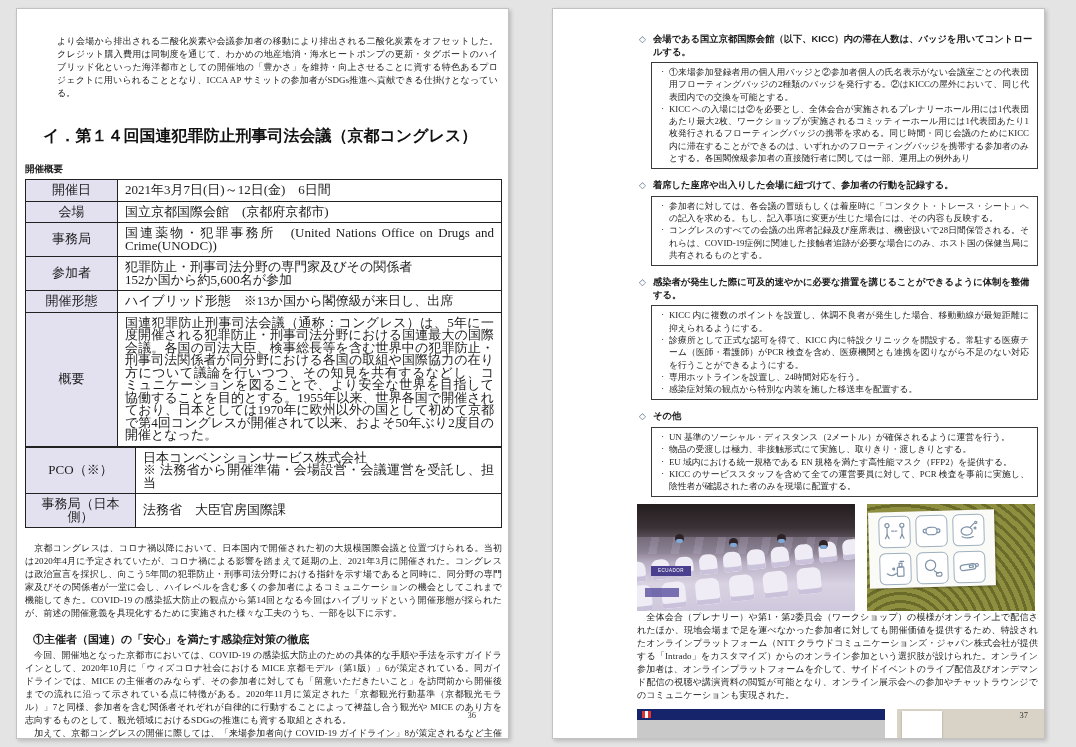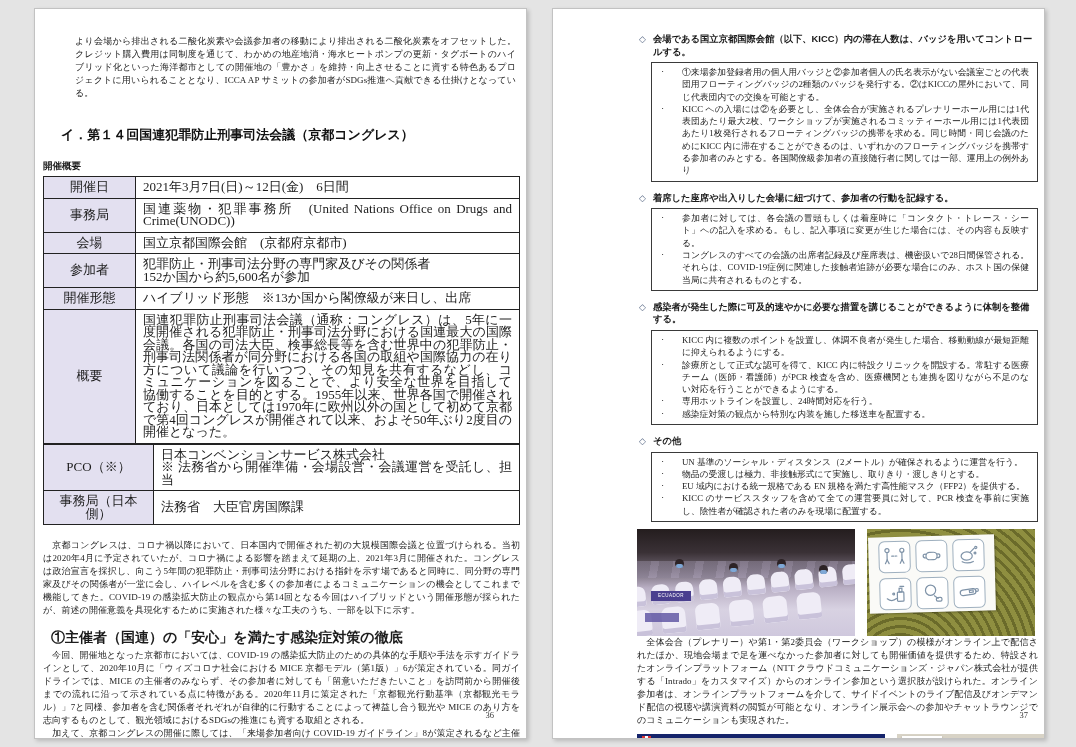--- a/index.html
+++ b/index.html
@@ -10,53 +10,53 @@
     color:#1c1c1c;
     position:relative;
     overflow:hidden;
   }
   .page {
     position:absolute; top:8px; width:493px; height:731px;
     background:#ffffff; border:1px solid #c2c2c2;
     box-shadow:2px 2px 4px rgba(0,0,0,0.18);
     overflow:hidden;
   }
-  .page-left  { left:34px;  padding:14px 6px 0 8px; }
+  .page-left  { left:16px;  padding:14px 6px 0 8px; }
   .page-right { left:552px; padding:14px 6px 0 84px; }
 
   .para {
     font-size:9px; line-height:13px; text-align:justify;
     white-space:pre-line; letter-spacing:0.1px;
   }
   .intro { margin:12px 4px 0 32px; }
 
   .sec-head {
     margin:26px 0 16px 18px;
     font-family:Liberation Mono, monospace;
-    font-weight:bold; font-size:13px; color:#111;
+    font-weight:bold; font-size:16px; color:#111;
   }
   .tbl-title {
     margin:16px 0 3px 0;
     font-family:"Liberation Sans","DejaVu Sans",sans-serif;
     font-weight:bold; font-size:9.5px;
   }
   table.info-tbl { border-collapse:collapse; width:100%; }
   table.info-tbl td {
     border:1px solid #222; font-size:13px; line-height:12.5px;
     padding:4px 7px; vertical-align:middle;
   }
   td.lbl { background:#e3e0f0; text-align:center; width:92px; }
   .coop td.lbl { width:110px; }
   td.val { white-space:pre-line; text-align:justify; }
 
   .body-para { margin:14px 0 12px 0; }
   .sub-head {
     margin:11px 0 2px 8px;
     font-family:Liberation Sans, sans-serif;
-    font-weight:bold; font-size:14px;
+    font-weight:bold; font-size:11px;
   }
 
   .fn-rule { margin-top:9px; width:148px; border-top:1px solid #000; }
   .fn-line { font-size:7.2px; line-height:10.5px; color:#222; margin-top:1px; }
   .fn-line sup { font-size:5.5px; }
   .fn-link { color:#1437cc; text-decoration:underline; cursor:pointer; }
   .fn-note { color:#222; }
 
   .pageno {
     position:absolute; bottom:18px; font-size:8.5px; color:#333;
@@ -71,21 +71,21 @@
     font-weight:bold; font-size:9.3px; line-height:12.5px;
     margin:10px 0 4px 2px; color:#1a1a1a;
   }
   .m-head .diamond { color:#5a6a86; font-weight:normal; font-size:9px; }
   .m-box {
     border:1px solid #3a3a3a; padding:3px 8px 4px 4px; margin:0 0 2px 14px;
     background:#fff;
   }
   .b-item { display:flex; font-size:8.8px; line-height:12.3px; }
   .b-item .dot { width:13px; flex:0 0 13px; text-align:center; font-size:7px; }
-  .b-item .b-text { flex:1; text-align:justify; white-space:pre-line;margin-left:13px; }
+  .b-item .b-text { flex:1; text-align:justify; white-space:pre-line; }
 
   
   .img-row { display:flex; gap:12px; margin-top:7px; }
   .img-frame { position:relative; overflow:hidden; flex:0 0 auto; }
 
   
   .conf { width:218px; height:107px; background:linear-gradient(180deg,#241d1e 0%,#3a3136 22%,#6e6470 38%,#b9afc4 55%,#d8d2e2 75%,#cfc8dd 100%); }
   .conf .riser { position:absolute; left:0; top:30%; width:100%; height:16%; background:repeating-linear-gradient(100deg,#8d8498 0 14px,#a79dB5 14px 22px); opacity:.55; }
   .chairrow { position:absolute; width:130%; height:20px; left:-10px; display:flex; gap:6px; transform:rotate(-6deg); }
   .chair { width:18px; height:20px; background:#efecf6; border-radius:7px 7px 3px 3px; box-shadow:inset 0 -5px 0 #c9c2da; flex:0 0 auto; }
@@ -137,26 +137,26 @@
     <h2 class="sec-head">イ．第１４回国連犯罪防止刑事司法会議（京都コングレス）</h2>
 
     <div class="tbl-title">開催概要</div>
     <table class="info-tbl">
       <tbody>
           <tr>
         <td class="lbl">開催日</td>
         <td class="val">2021年3月7日(日)～12日(金)　6日間</td>
       </tr>
       <tr>
+        <td class="lbl">会場</td>
+        <td class="val">国立京都国際会館　(京都府京都市)</td>
+      </tr>
+      <tr>
         <td class="lbl">事務局</td>
         <td class="val">国連薬物・犯罪事務所　(United Nations Office on Drugs and Crime(UNODC))</td>
-      </tr>
-      <tr>
-        <td class="lbl">会場</td>
-        <td class="val">国立京都国際会館　(京都府京都市)</td>
       </tr>
       <tr>
         <td class="lbl">参加者</td>
         <td class="val">犯罪防止・刑事司法分野の専門家及びその関係者
 152か国から約5,600名が参加</td>
       </tr>
       <tr>
         <td class="lbl">開催形態</td>
         <td class="val">ハイブリッド形態　※13か国から閣僚級が来日し、出席</td>
       </tr>

